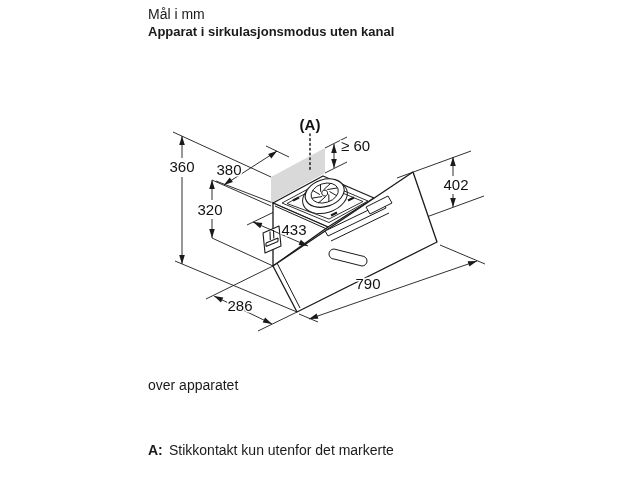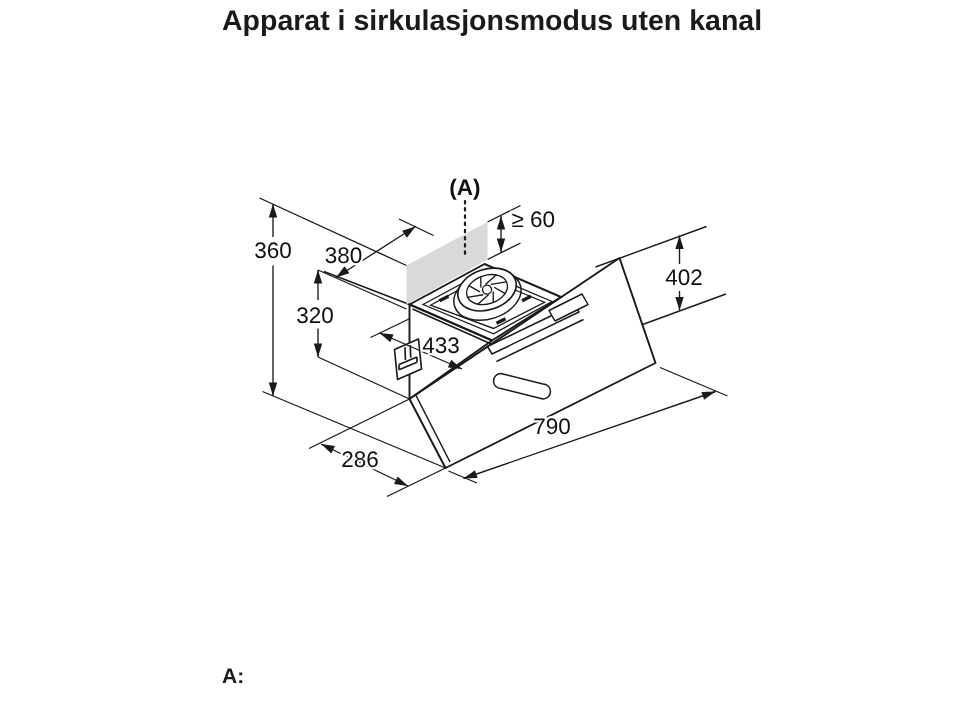--- a/index.html
+++ b/index.html
@@ -3,41 +3,42 @@
 <meta charset="utf-8">
 <style>
   html,body{margin:0;padding:0;}
   body{
     width:640px;height:480px;position:relative;background:#ffffff;
     font-family:"Liberation Sans","DejaVu Sans",sans-serif;color:#1a1a1a;
     overflow:hidden;
   }
   .header{position:absolute;left:148px;top:6px;}
   .subtitle{font-size:14px;line-height:17px;font-weight:400;}
-  .title{font-size:19px;line-height:18px;font-weight:700;}
+  .title{font-size:13px;line-height:18px;font-weight:700;}
   .notes{position:absolute;left:148px;top:376px;width:360px;}
   .note-line{font-size:14px;line-height:18px;}
   .marker-note{position:absolute;left:148px;top:441px;width:360px;display:flex;}
   .marker-label{font-size:14px;line-height:18px;font-weight:700;width:21px;flex:0 0 21px;}
   .marker-body{font-size:14px;line-height:18px;}
   svg{position:absolute;left:0;top:0;}
   .outline{fill:#ffffff;stroke:#1a1a1a;stroke-width:1.3;stroke-linejoin:round;}
   .thin{fill:none;stroke:#1a1a1a;stroke-width:0.9;}
   .detail{fill:none;stroke:#1a1a1a;stroke-width:1;}
   .arrow{fill:#1a1a1a;stroke:none;}
   .dimtext{
     font-family:"Liberation Sans","DejaVu Sans",sans-serif;
     font-size:15px;fill:#111;paint-order:stroke;stroke:#ffffff;stroke-width:3px;
   }
   .dimtext.bold{font-weight:700;}
 </style>
 </head>
 <body>
 
 <div class="header">
+  <div class="subtitle">Mål i mm</div>
   <div class="title">Apparat i sirkulasjonsmodus uten kanal</div>
 </div>
 
 <svg width="640" height="480" viewBox="0 0 640 480">
 
   <g>
     <line class="thin" x1="173" y1="132" x2="271" y2="177"></line>
     <line class="thin" x1="175" y1="261" x2="297" y2="312"></line>
     <line class="thin" x1="216" y1="181" x2="273" y2="203"></line>
     <line class="thin" x1="266" y1="146" x2="289" y2="157"></line>
@@ -160,19 +161,21 @@
   <text class="dimtext" x="210" y="215" text-anchor="middle">320</text>
   <text class="dimtext" x="294" y="235" text-anchor="middle">433</text>
   <text class="dimtext" x="341" y="151" text-anchor="start">≥ 60</text>
   <text class="dimtext" x="456" y="190" text-anchor="middle">402</text>
   <text class="dimtext" x="368" y="289" text-anchor="middle">790</text>
   <text class="dimtext" x="240" y="311" text-anchor="middle">286</text>
   <text class="dimtext bold" x="310" y="130" text-anchor="middle">(A)</text>
 </svg>
 
 <div class="notes">
+  <div class="note-line">over apparatet</div>
 </div>
 
 <div class="marker-note">
   <div class="marker-label">A:</div>
   <div class="marker-body">
+    <div>Stikkontakt kun utenfor det markerte</div>
   </div>
 </div>
 
 </body></html>

